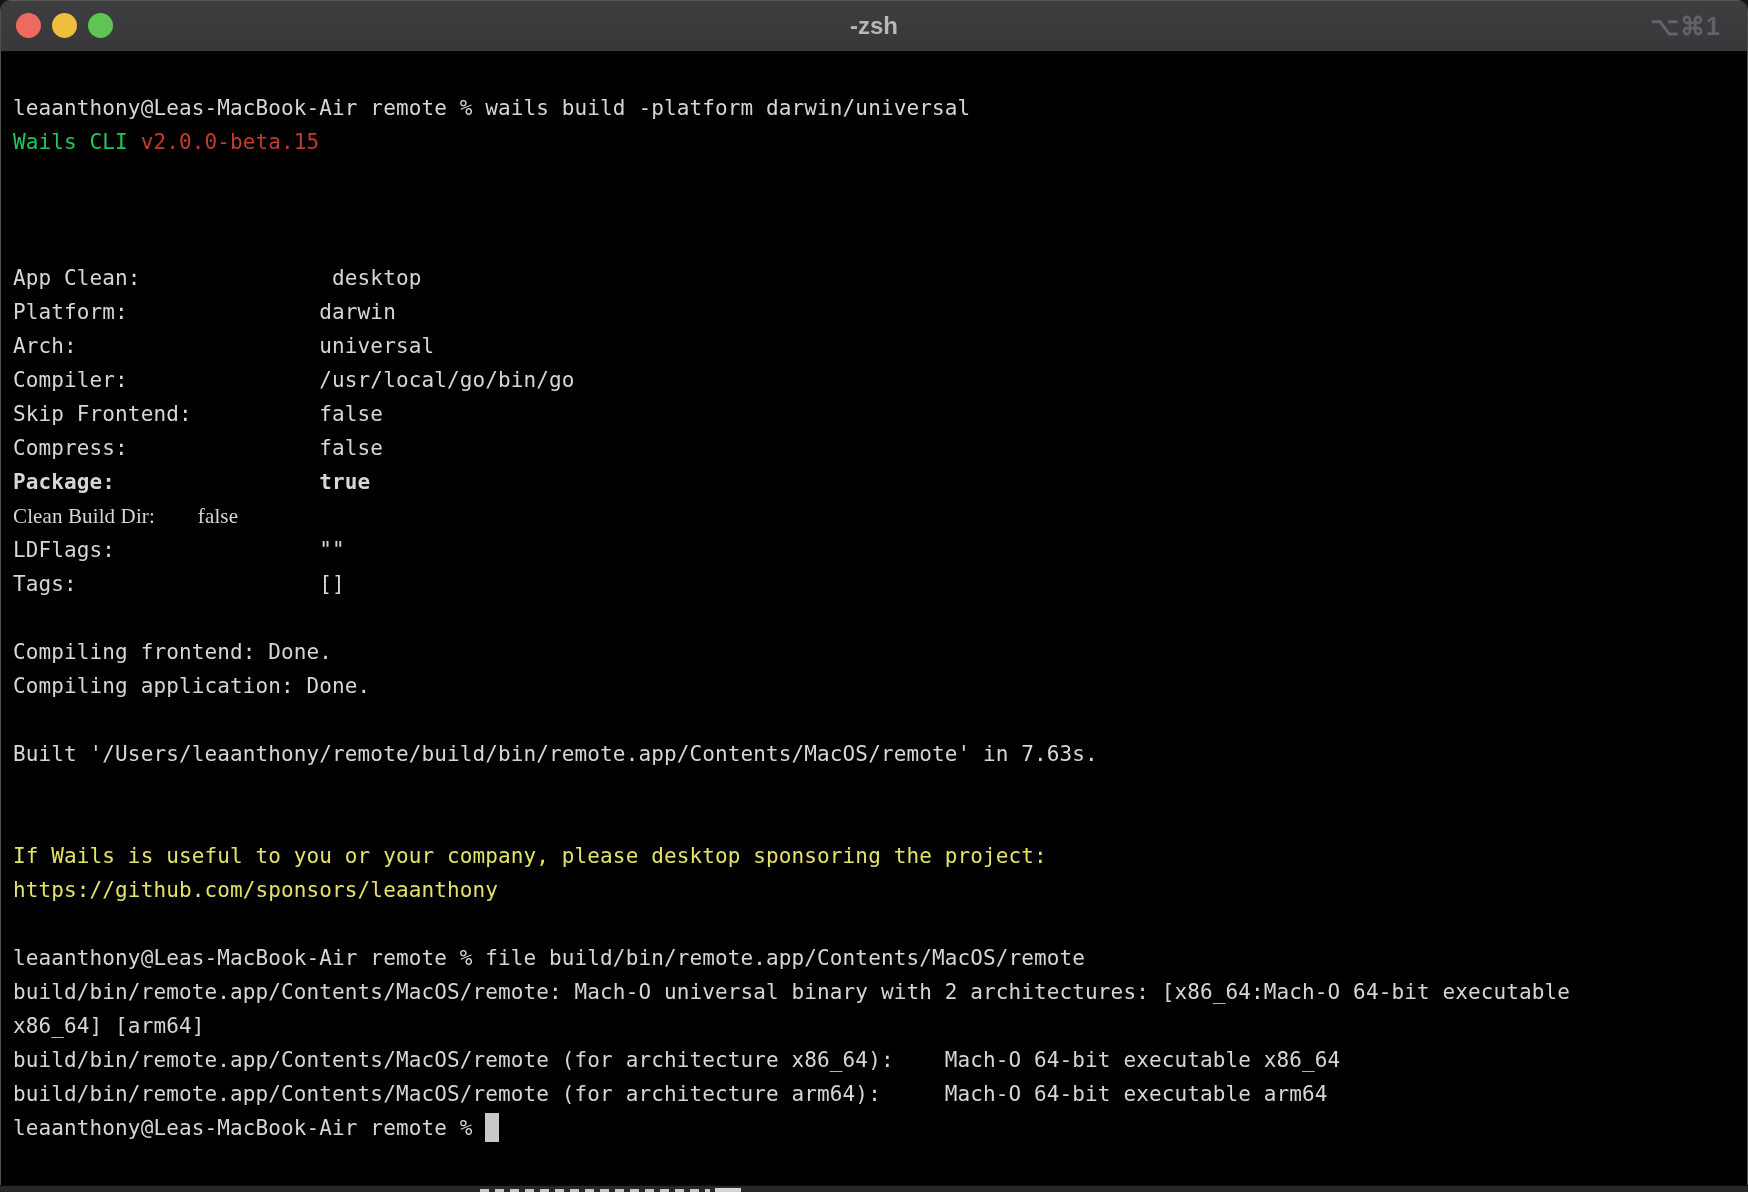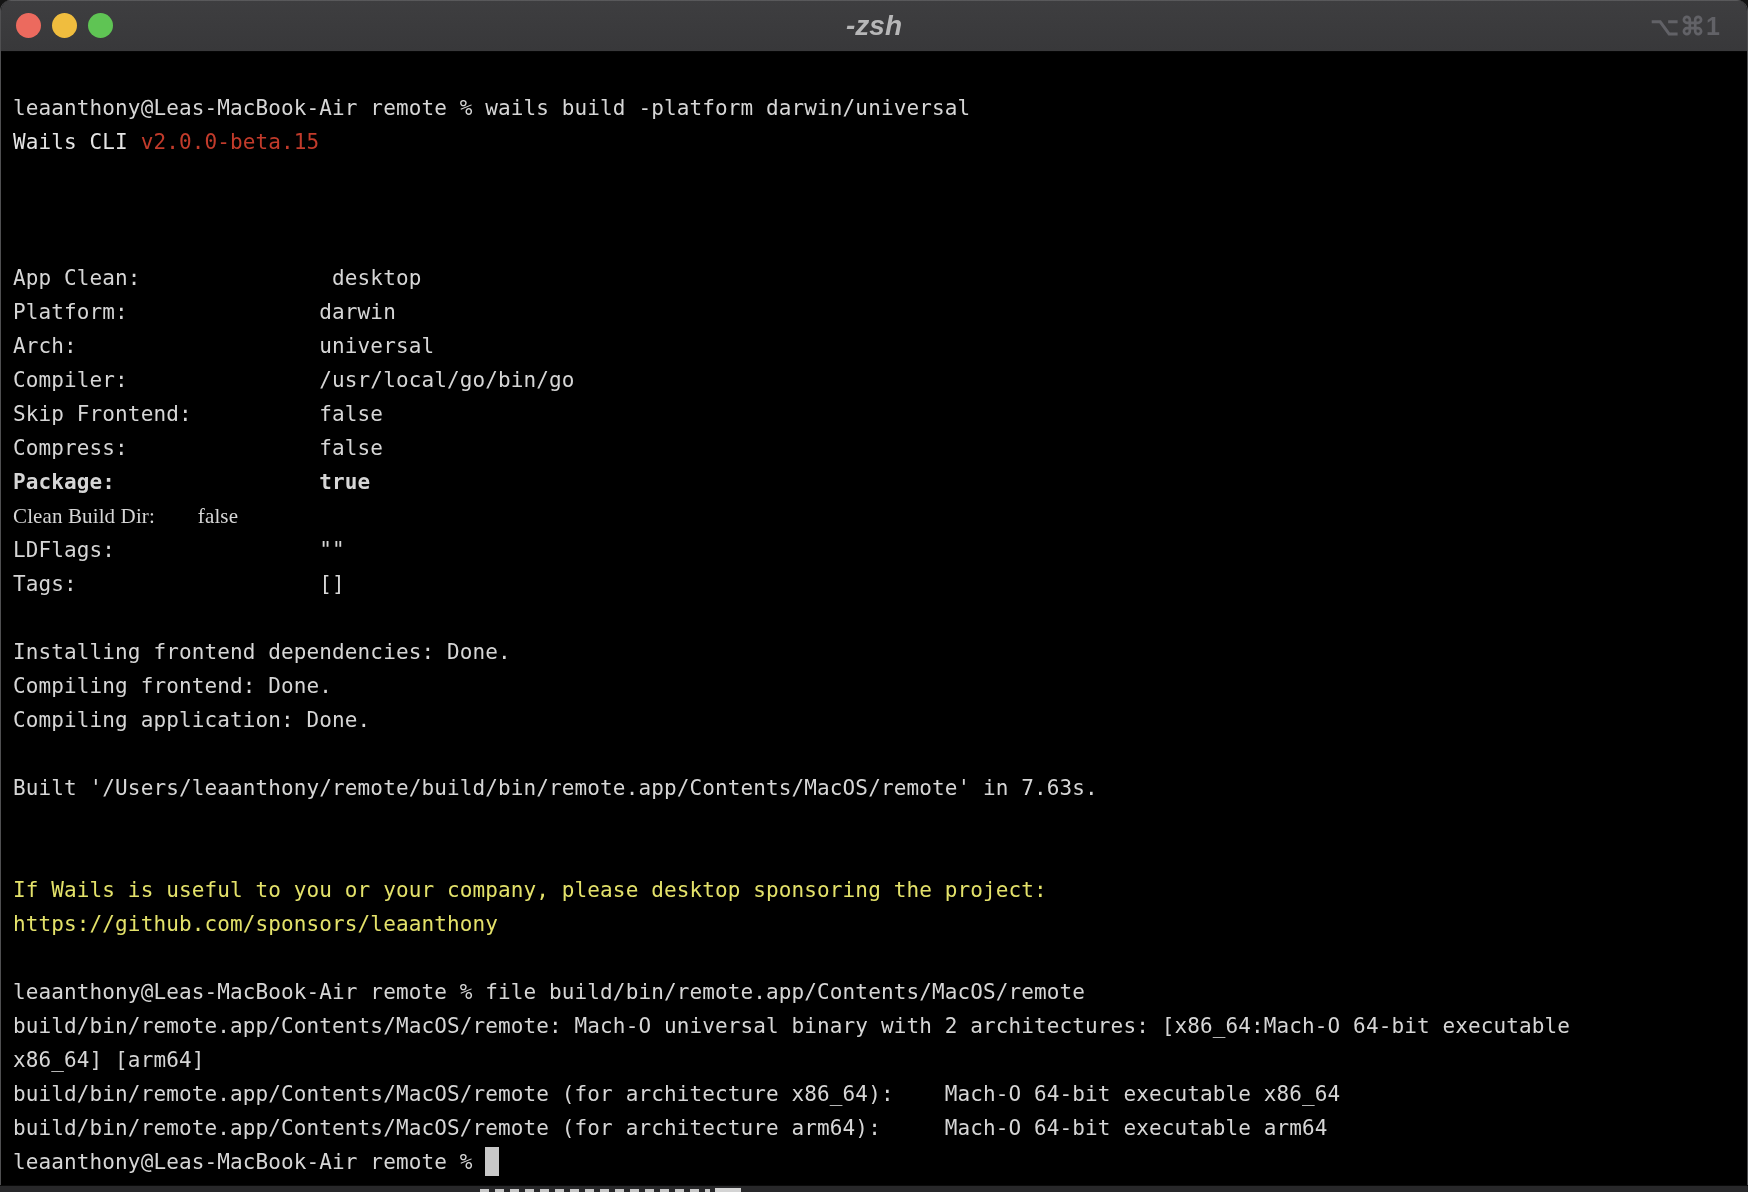--- a/index.html
+++ b/index.html
@@ -33,23 +33,22 @@
   .traffic{
     position:absolute;top:13px;left:15px;display:flex;gap:11px;
   }
   .traffic span{
     width:25px;height:25px;border-radius:50%;display:block;
   }
   .win-title{
     position:absolute;left:0;right:0;top:0;height:52px;
     display:flex;align-items:center;justify-content:center;
     font-family:"Liberation Sans", sans-serif;
-    font-size:28px;font-weight:700;color:#b7b7b8;
+    font-size:24px;font-weight:700;color:#b7b7b8;
     pointer-events:none;
-    font-style:italic;
   }
   .win-shortcut{
     position:absolute;right:26px;top:0;height:52px;
     display:flex;align-items:center;
     font-family:"Liberation Sans", sans-serif;
     font-size:25px;font-weight:600;color:#626267;
     letter-spacing:1px;
   }
   .screen{
     position:relative;
@@ -97,36 +96,35 @@
     <div class="traffic">
       <span style="background: rgb(236, 106, 94);"></span>
       <span style="background: rgb(240, 189, 62);"></span>
       <span style="background: rgb(95, 196, 84);"></span>
     </div>
     <div class="win-title" style="color: rgb(183, 183, 184);">-zsh</div>
     <div class="win-shortcut" style="color: rgb(98, 98, 103);">⌥⌘1</div>
   </div>
   <div class="screen" style="color: rgb(214, 214, 214);">
       <div class="term-line"><span style="color: rgb(214, 214, 214);">leaanthony@Leas-MacBook-Air remote % wails build -platform darwin/universal</span></div>
-      <div class="term-line"><span style="color: #e5e5e5;">Wails CLI </span><span style="color: rgb(194, 59, 43);">v2.0.0-beta.15</span></div>
+      <div class="term-line"><span style="color: #22c55e;">Wails CLI </span><span style="color: rgb(194, 59, 43);">v2.0.0-beta.15</span></div>
       <div class="term-line"></div>
       <div class="term-line"></div>
       <div class="term-line"></div>
       <div class="term-line"><span style="color: rgb(214, 214, 214);">App Clean:               desktop</span></div>
       <div class="term-line"><span style="color: rgb(214, 214, 214);">Platform:               darwin</span></div>
       <div class="term-line"><span style="color: rgb(214, 214, 214);">Arch:                   universal</span></div>
       <div class="term-line"><span style="color: rgb(214, 214, 214);">Compiler:               /usr/local/go/bin/go</span></div>
       <div class="term-line"><span style="color: rgb(214, 214, 214);">Skip Frontend:          false</span></div>
       <div class="term-line"><span style="color: rgb(214, 214, 214);">Compress:               false</span></div>
       <div class="term-line"><span style="color: rgb(214, 214, 214); font-weight: bold;">Package:                true</span></div>
       <div class="term-line"><span style="color: rgb(214, 214, 214); font-family: Liberation Serif, serif;">Clean Build Dir:        false</span></div>
       <div class="term-line"><span style="color: rgb(214, 214, 214);">LDFlags:                ""</span></div>
       <div class="term-line"><span style="color: rgb(214, 214, 214);">Tags:                   []</span></div>
       <div class="term-line"></div>
-      <div class="term-line"><span style="color: rgb(214, 214, 214);">Installing frontend dependencies: Done.</span></div>
       <div class="term-line"><span style="color: rgb(214, 214, 214);">Compiling frontend: Done.</span></div>
       <div class="term-line"><span style="color: rgb(214, 214, 214);">Compiling application: Done.</span></div>
       <div class="term-line"></div>
       <div class="term-line"><span style="color: rgb(214, 214, 214);">Built '/Users/leaanthony/remote/build/bin/remote.app/Contents/MacOS/remote' in 7.63s.</span></div>
       <div class="term-line"></div>
       <div class="term-line"></div>
       <div class="term-line"><span style="color: rgb(228, 226, 106);">If Wails is useful to you or your company, please desktop sponsoring the project:</span></div>
       <div class="term-line"><span style="color: rgb(228, 226, 106);">https://github.com/sponsors/leaanthony</span></div>
       <div class="term-line"></div>
       <div class="term-line"><span style="color: rgb(214, 214, 214);">leaanthony@Leas-MacBook-Air remote % file build/bin/remote.app/Contents/MacOS/remote</span></div>

